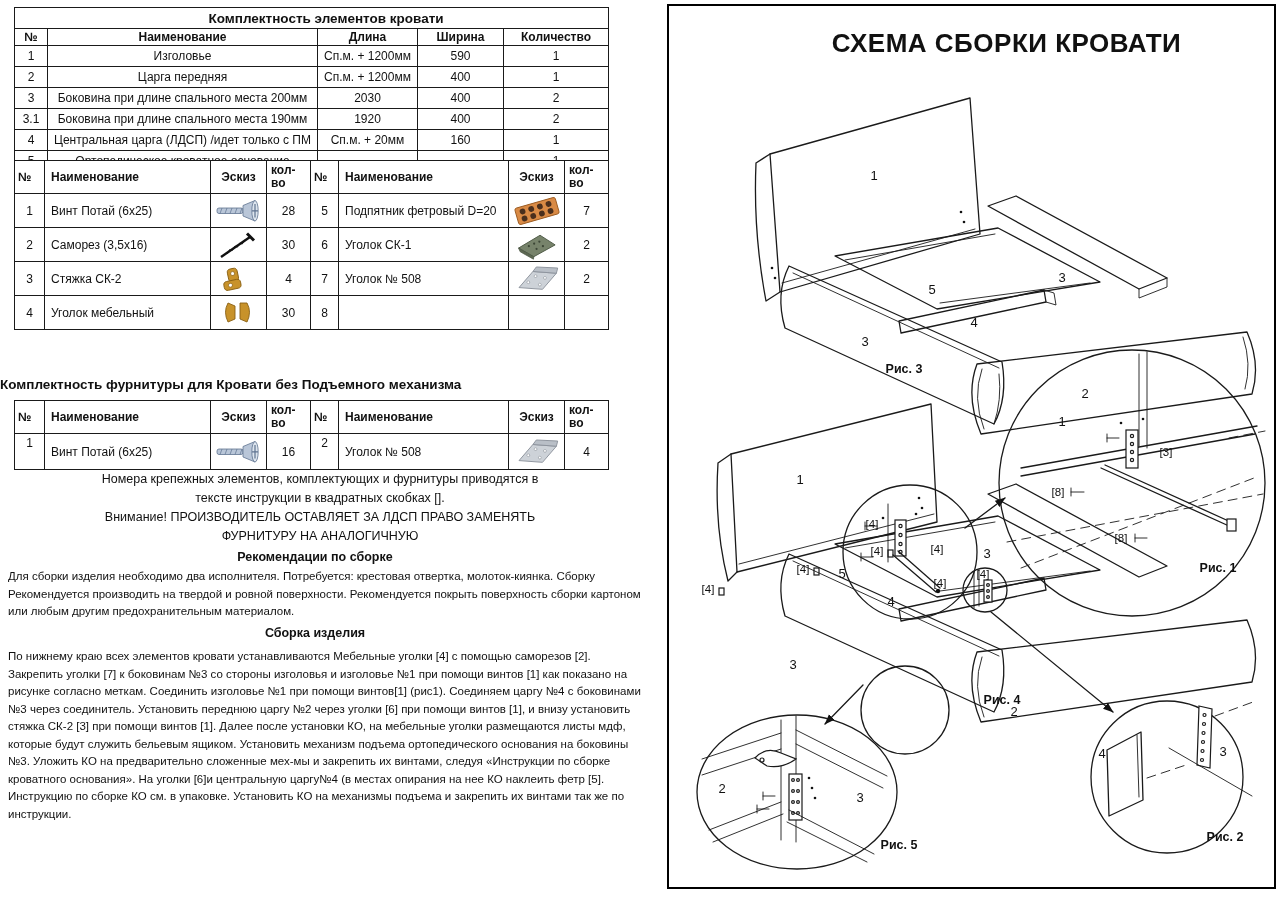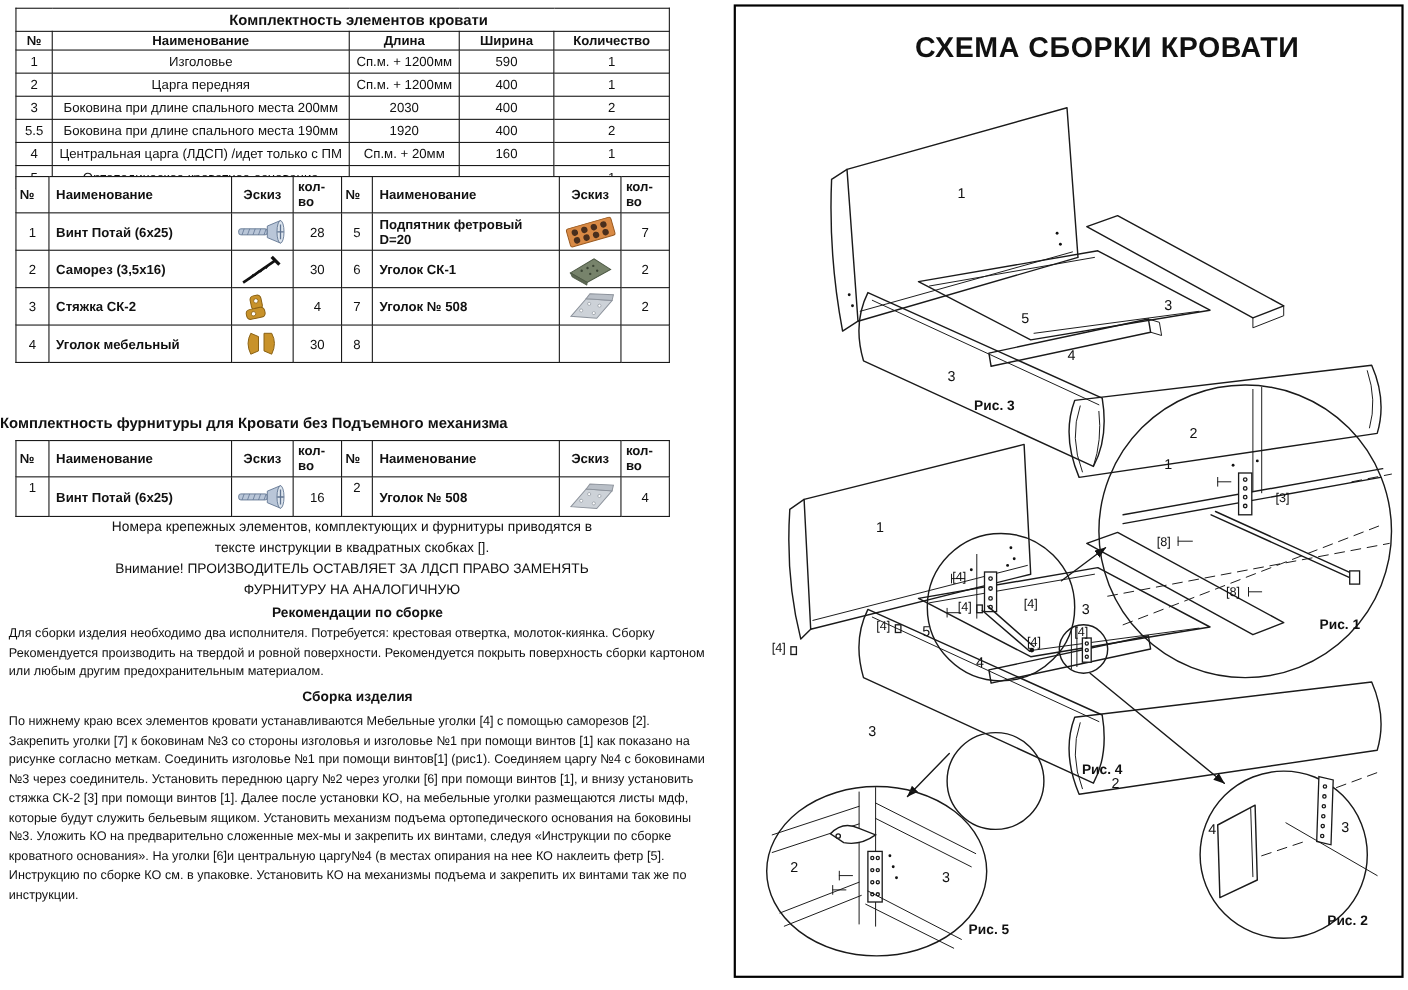--- a/index.html
+++ b/index.html
@@ -7,32 +7,32 @@
         font-family:"Liberation Sans",sans-serif;color:#111;}
   table{border-collapse:collapse;position:absolute;table-layout:fixed;background:#fff;}
   td{border:1px solid #1a1a1a;font-size:12px;padding:0 3px;vertical-align:middle;overflow:hidden;}
   .t1{left:14px;top:7px;width:594px;border:1.6px solid #000;}
   .t2{left:14px;top:160px;width:594px;border:1.6px solid #000;}
   .t3{left:14px;top:400px;width:594px;border:1.6px solid #000;}
   .ttl{font-size:13.5px;font-weight:bold;text-align:center;height:18px;padding-left:32px;}
   .hdr td{font-weight:bold;}
   .t1 td{text-align:center;height:20px;}
   .t1 tr.hdr td{height:16px;}
-  .namecell{text-align:left !important;padding-left:6px !important;font-weight:bold;}
+  .namecell{text-align:left !important;padding-left:6px !important;}
   .qtyhdr{white-space:pre-line;line-height:1.05;font-weight:bold;padding-left:4px;}
   .cc{text-align:center;}
   .t2 td,.t3 td{height:33px;}
   .t2 .hdr td,.t3 .hdr td{height:32px;}
   .t3 .topnum{vertical-align:top;padding-top:2px;}
   .sk{text-align:center;padding:0;}
   .t3title{position:absolute;left:0;top:377px;width:524px;text-align:left;
            font-weight:bold;font-size:13.5px;}
   .notes{position:absolute;left:10px;top:470px;width:620px;text-align:center;
          font-size:12.5px;line-height:19px;white-space:pre-line;}
-  .h-center{position:absolute;width:630px;left:0;text-align:center;font-weight:bold;font-size:12.5px;margin-left:10px;}
+  .h-center{position:absolute;width:630px;left:0;text-align:center;font-weight:bold;font-size:12.5px;}
   .h-rec{top:550px;} .h-asm{top:626px;}
   .para{position:absolute;left:8px;width:633px;font-size:11.5px;line-height:17.5px;text-align:left;}
   .p-rec{top:568px;} .p-asm{top:648px;} .p-nopm{top:792px;}
   .panel{position:absolute;left:667px;top:4px;width:605px;height:881px;border:2px solid #000;background:#fff;}
   .panel-title{position:absolute;top:22px;left:0;width:100%;text-align:center;
                font-weight:bold;font-size:26px;letter-spacing:0.5px;margin-left:35px;}
   svg.scheme{position:absolute;left:0;top:0;width:100%;height:100%;}
   svg .ln{fill:none;stroke:#1a1a1a;stroke-width:1.3;stroke-linejoin:round;stroke-linecap:round;}
   svg .thin{stroke-width:0.9;}
   svg .dash{stroke-dasharray:9 6;}
@@ -82,21 +82,21 @@
       <td>1</td>
     </tr>
     <tr>
       <td>3</td>
       <td>Боковина при длине спального места 200мм</td>
       <td>2030</td>
       <td>400</td>
       <td>2</td>
     </tr>
     <tr>
-      <td>5.5</td>
+      <td>3.1</td>
       <td>Боковина при длине спального места 190мм</td>
       <td>1920</td>
       <td>400</td>
       <td>2</td>
     </tr>
     <tr>
       <td>4</td>
       <td>Центральная царга (ЛДСП) /идет только с ПМ</td>
       <td>Сп.м. + 20мм</td>
       <td>160</td>

